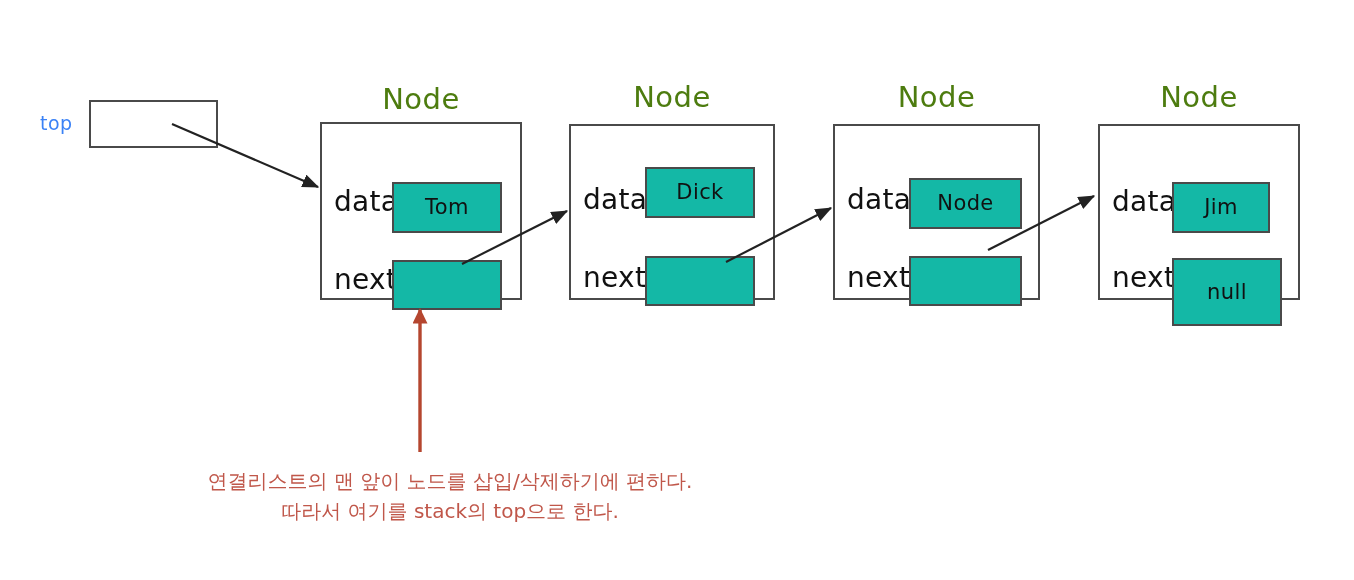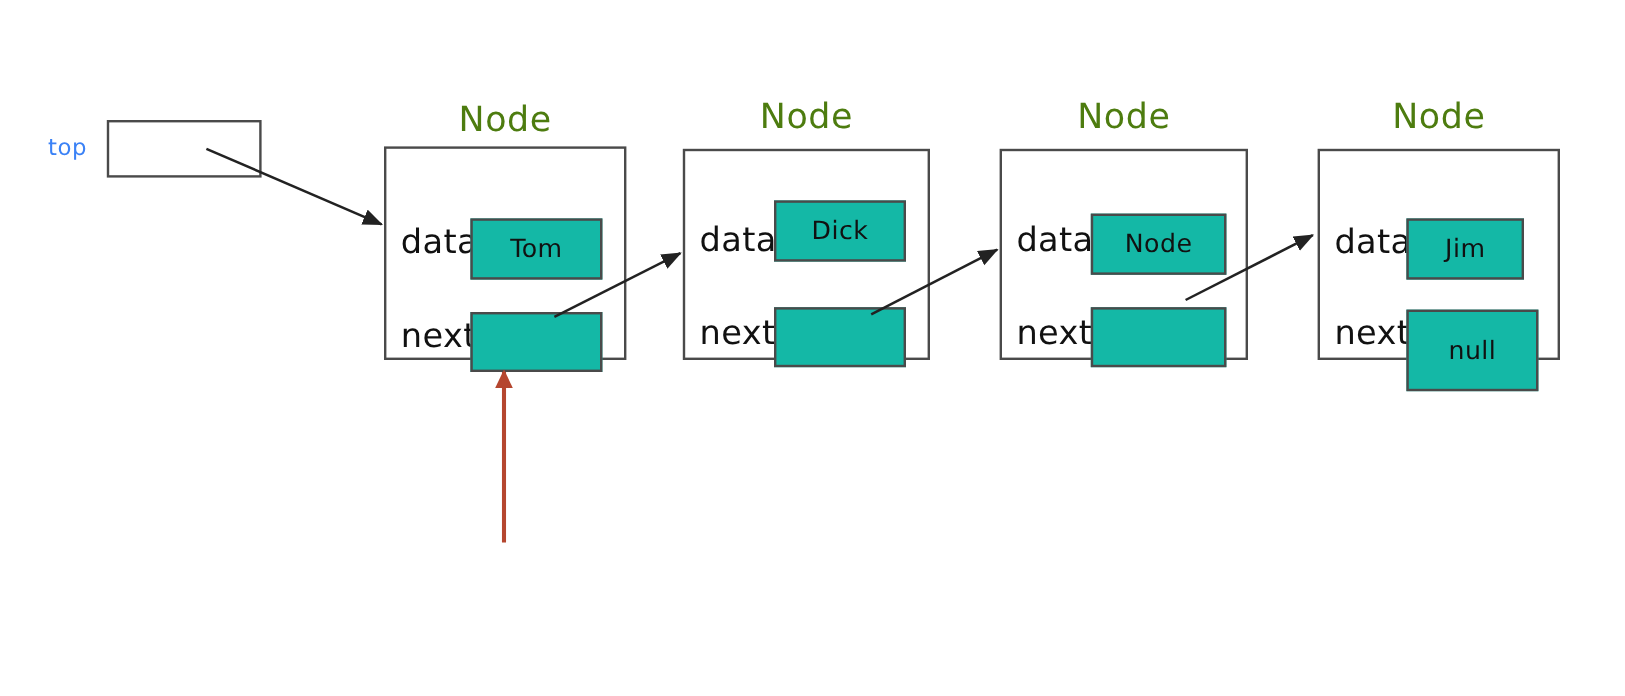--- a/index.html
+++ b/index.html
@@ -184,14 +184,18 @@
 
     <line x1="462" y1="264" x2="567" y2="211" stroke="#222222" stroke-width="2.1" marker-end="url(#ah)"></line>
 
     <line x1="726" y1="262" x2="831" y2="208" stroke="#222222" stroke-width="2.1" marker-end="url(#ah)"></line>
 
     <line x1="988" y1="250" x2="1094" y2="196" stroke="#222222" stroke-width="2.1" marker-end="url(#ah)"></line>
 
     <line x1="420" y1="452" x2="420" y2="310" stroke="#b5462f" stroke-width="3.4" marker-end="url(#ah-red)"></line>
   </svg>
 
+  <div class="caption">
+    <span class="caption-line" style="color:#c0574a;">연결리스트의 맨 앞이 노드를 삽입/삭제하기에 편하다.</span>
+    <span class="caption-line" style="color:#c0574a;">따라서 여기를 stack의 top으로 한다.</span>
+  </div>
 
 </div>
 
 </body></html>

